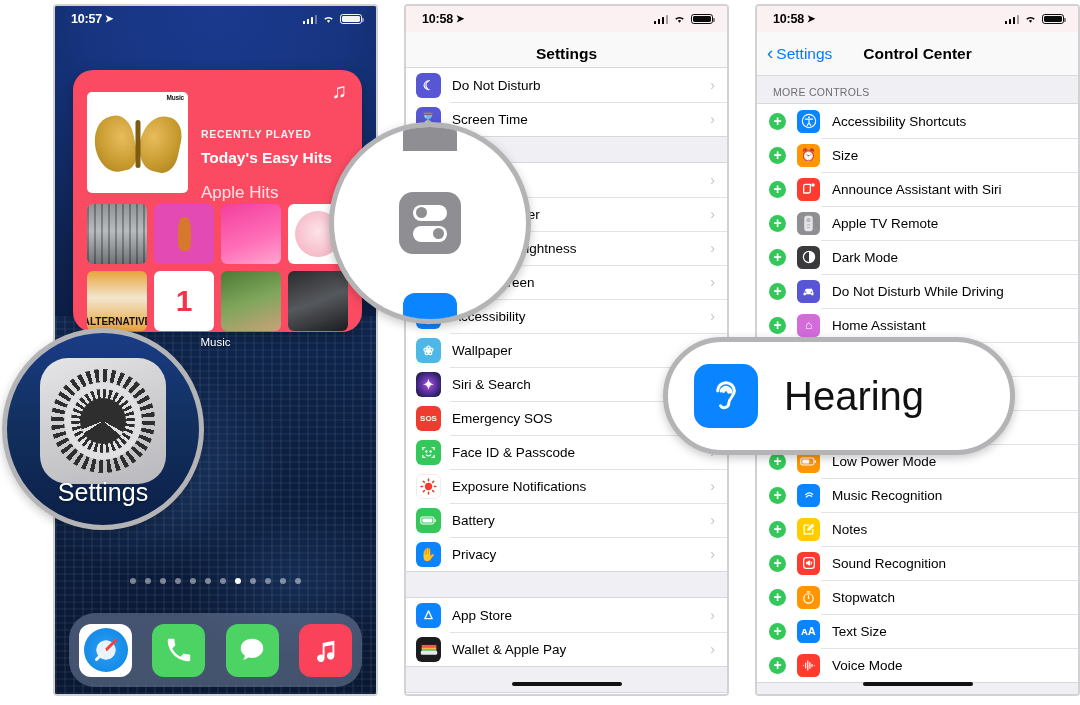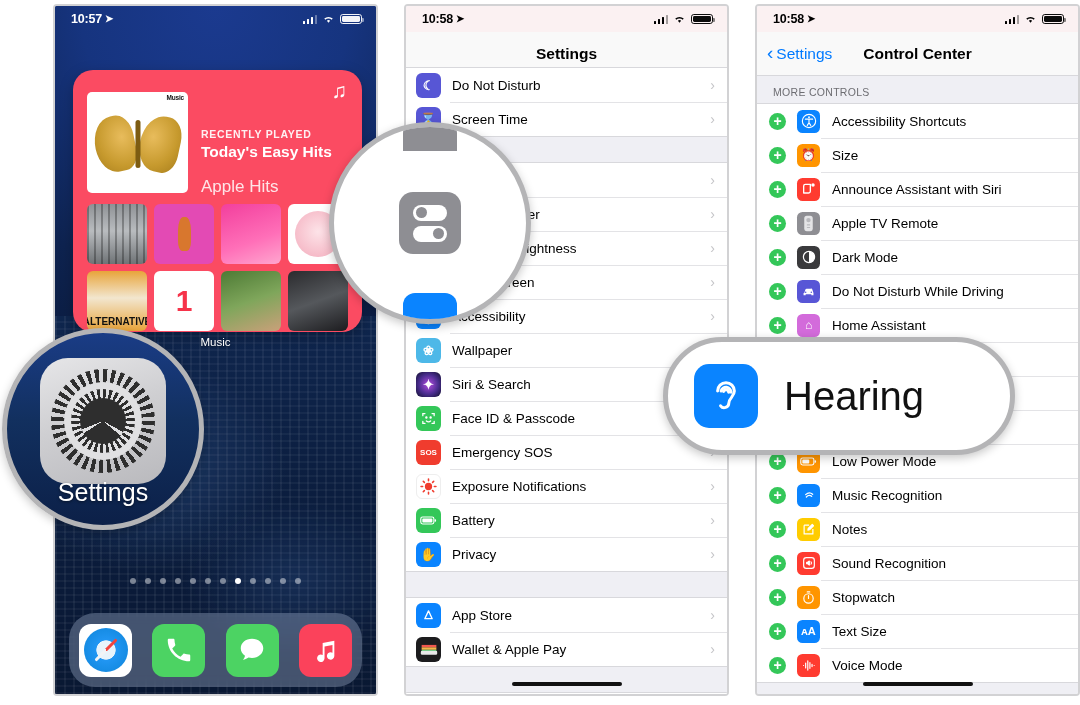--- a/index.html
+++ b/index.html
@@ -84,21 +84,21 @@
     background:#ffffff; border-radius:5px; overflow:hidden;
   }
   .w-art .amusic { position:absolute; right:4px; top:2px; font-size:6.5px; color:#111; font-weight:bold; letter-spacing:-.2px; }
   .butterfly { position:absolute; left:8px; top:22px; width:85px; height:62px; }
   .bw { position:absolute; width:40px; height:56px; border-radius:60% 45% 40% 55%; }
   .bw.l { left:0; top:2px; background:radial-gradient(ellipse at 70% 40%, #e8bc5c, #c79a2e 60%, #a97f1d); transform: rotate(-12deg); }
   .bw.r { right:0; top:2px; background:radial-gradient(ellipse at 30% 40%, #e8bc5c, #c79a2e 60%, #a97f1d); transform: rotate(12deg); }
   .bbody { position:absolute; left:50%; top:6px; transform:translateX(-50%); width:5px; height:48px; background:#7d5c12; border-radius:3px; }
   .w-texts { position:absolute; left:128px; top:58px; right:10px; color:#fff; }
   .w-kicker { font-size:10.5px; font-weight:bold; letter-spacing:.7px; opacity:.92; }
-  .w-title { font-size:15.5px; font-weight:bold; margin-top:3px; }
+  .w-title { font-size:15.5px; font-weight:bold; margin-top:9px; }
   .w-sub { font-size:17px; opacity:.85; margin-top:16px; }
   .w-grid { position:absolute; left:14px; top:134px; display:grid; grid-template-columns:repeat(4,60px); grid-template-rows:repeat(2,60px); gap:7px; }
   .tile { border-radius:6px; overflow:hidden; position:relative; font-size:7px; color:#fff; }
   .t-forest { background:linear-gradient(180deg,#8f9296,#b9bcbf 45%,#6f7376); }
   .t-forest::after{ content:""; position:absolute; inset:0; background:repeating-linear-gradient(90deg, rgba(0,0,0,.28) 0 2px, transparent 2px 7px); }
   .t-pink { background:#e34ab4; }
   .t-pink::after{ content:""; position:absolute; left:40%; top:22%; width:22%; height:56%; background:#d8772e; border-radius:40% 40% 30% 30%; }
   .t-mean { background:linear-gradient(160deg,#f23f9d,#ff6fb8 60%,#ffa6cf); }
   .t-unwind { background:#fff; }
   .t-unwind::after{ content:""; position:absolute; inset:7px; border-radius:50%; background:radial-gradient(circle at 50% 45%, #fde3e8, #f6bcc9 70%, #eba3b6); }
@@ -432,34 +432,34 @@
             <span class="rowicon" style="background:#4db8e8">❀</span>
             <span class="rowlabel">Wallpaper</span>
             <span class="chevr">›</span>
           </div>
           <div class="row">
             <span class="rowicon" style="background:radial-gradient(circle at 50% 50%, #b34ce0 0%, #4a2d8f 55%, #10102a 100%)">✦</span>
             <span class="rowlabel">Siri &amp; Search</span>
             <span class="chevr">›</span>
           </div>
           <div class="row">
+            <span class="rowicon" style="background:#f03c2e; font-size:8px">SOS</span>
+            <span class="rowlabel">Emergency SOS</span>
+            <span class="chevr">›</span>
+          </div>
+          <div class="row">
             <span class="rowicon" style="background:#34c759">
               <svg width="17" height="17" viewBox="0 0 24 24" fill="none" stroke="#fff" stroke-width="1.8" stroke-linecap="round">
                   <path d="M4 8V5h3M20 8V5h-3M4 16v3h3M20 16v3h-3"></path>
                   <circle cx="9" cy="10.5" r=".8" fill="#fff"></circle>
                   <circle cx="15" cy="10.5" r=".8" fill="#fff"></circle>
                   <path d="M9 15.5c1.6 1.3 4.4 1.3 6 0"></path>
                 </svg>
             </span>
             <span class="rowlabel">Face ID &amp; Passcode</span>
-            <span class="chevr">›</span>
-          </div>
-          <div class="row">
-            <span class="rowicon" style="background:#f03c2e; font-size:8px">SOS</span>
-            <span class="rowlabel">Emergency SOS</span>
             <span class="chevr">›</span>
           </div>
           <div class="row">
             <span class="rowicon" style="background:#ffffff; border:1px solid #eee">
               <svg width="19" height="19" viewBox="0 0 24 24">
                   <circle cx="12" cy="12" r="4.6" fill="#f03c2e"></circle>
                   <g stroke="#f03c2e" stroke-width="2" stroke-linecap="round">
                     <path d="M12 2.6v2M12 19.4v2M2.6 12h2M19.4 12h2M5.4 5.4l1.4 1.4M17.2 17.2l1.4 1.4M18.6 5.4l-1.4 1.4M6.8 17.2l-1.4 1.4"></path>
                   </g>
                 </svg>

